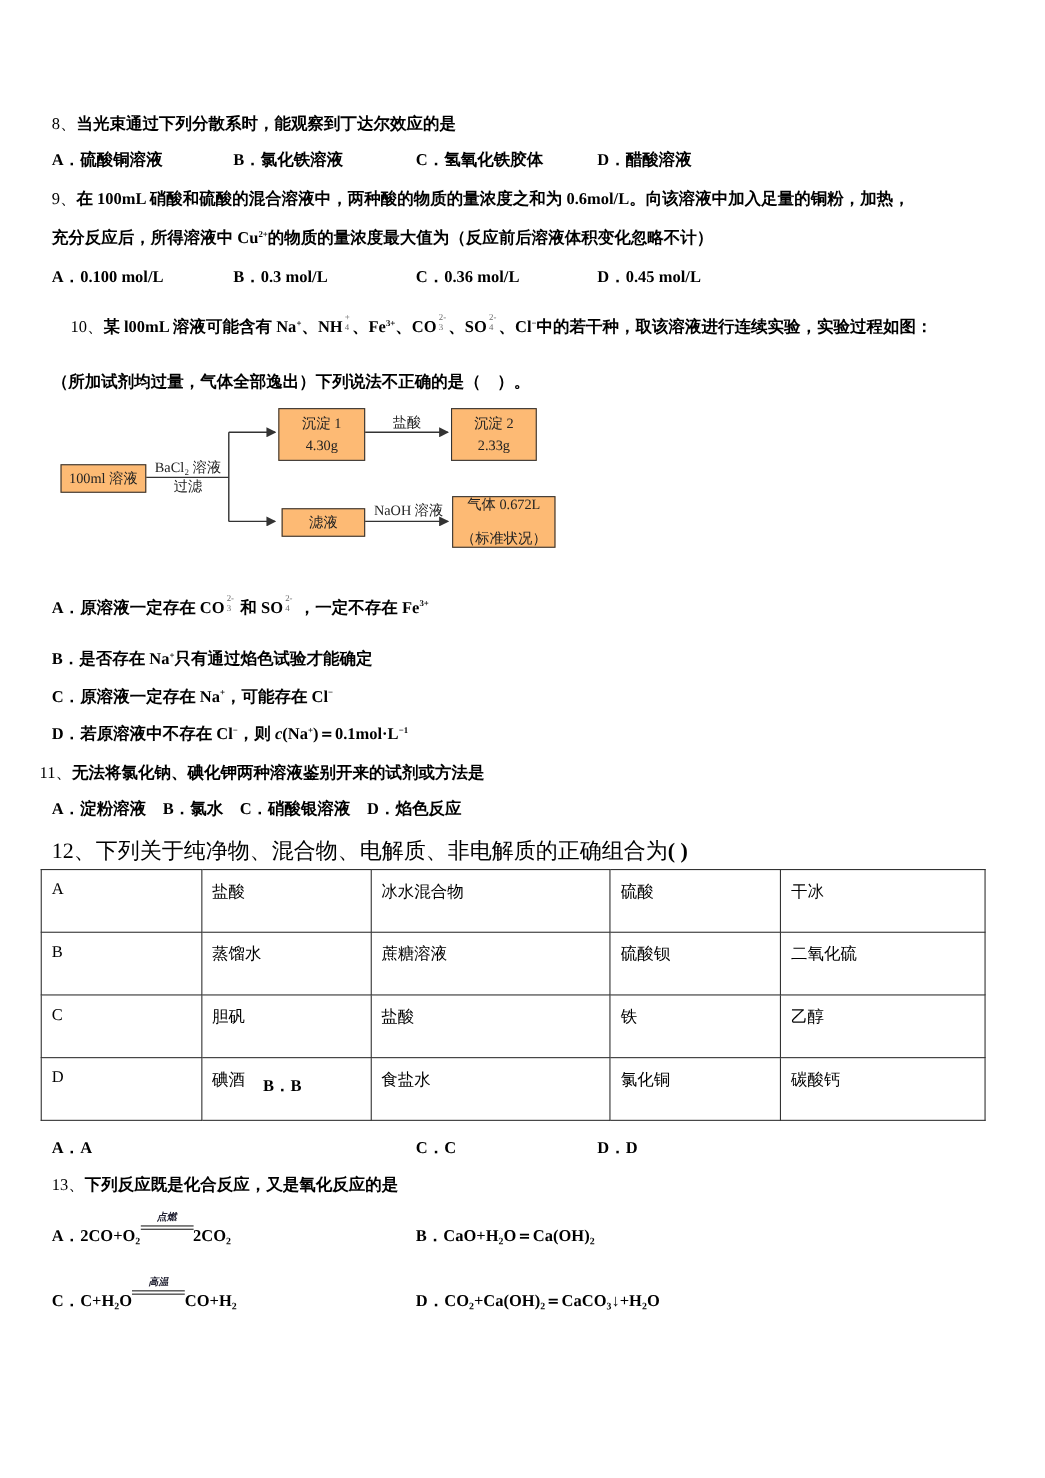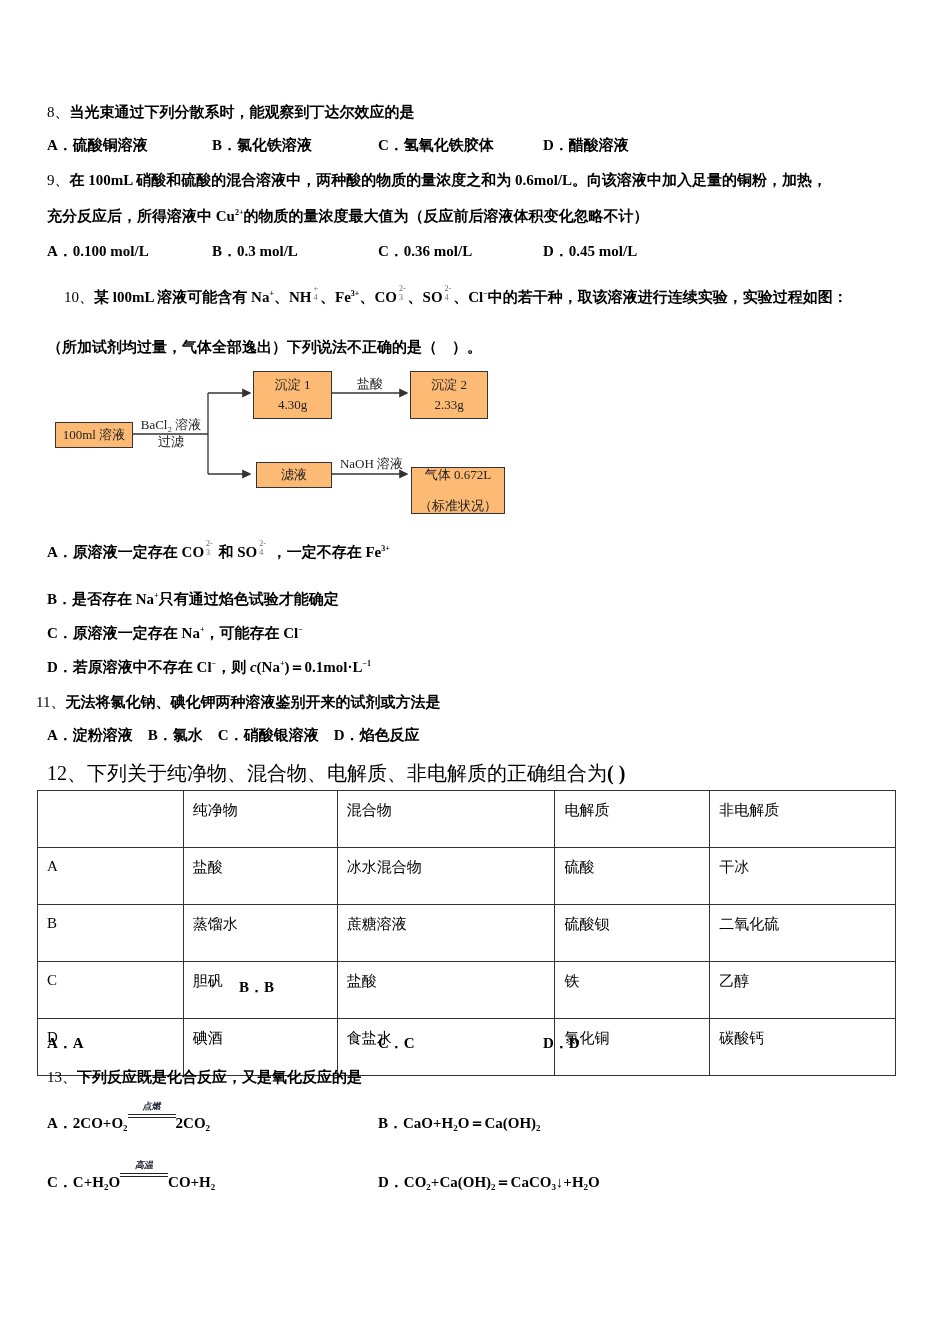--- a/index.html
+++ b/index.html
@@ -93,21 +93,21 @@
     </div>
   <div class="lbl" style="left:295px;top:10px;width:50px;"><span>盐酸</span></div>
   <div class="box" style="left:360px;top:6px;width:76px;height:46px;">
       <span>沉淀 2</span>
       <span>2.33g</span>
     </div>
   <div class="box" style="left:206px;top:97px;width:74px;height:24px;">
       <span>滤液</span>
     </div>
   <div class="lbl" style="left:284px;top:90px;width:75px;"><span>NaOH 溶液</span></div>
-  <div class="box" style="left:361px;top:102px;width:92px;height:45px;gap:11px;">
+  <div class="box" style="left:361px;top:86px;width:92px;height:45px;gap:11px;">
       <span>气体 0.672L</span>
       <span>（标准状况）</span>
     </div>
 </div>
 
 <div class="abs opt" style="left:47px;top:543px;">
   <span>A．</span><span>原溶液一定存在 CO</span><span class="stack">
       <span>2-</span>
       <span>3</span>
     </span><span> 和 SO</span><span class="stack">
@@ -141,27 +141,20 @@
 
 <table class="grid">
   <colgroup>
     <col style="width:146px">
       <col style="width:154px">
       <col style="width:218px">
       <col style="width:155px">
       <col style="width:186px">
   </colgroup>
   <tbody>
-      <tr>
-    <td></td>
-    <td>纯净物</td>
-    <td>混合物</td>
-    <td>电解质</td>
-    <td>非电解质</td>
-  </tr>
   <tr>
     <td>A</td>
         <td>盐酸</td>
         <td>冰水混合物</td>
         <td>硫酸</td>
         <td>干冰</td>
   </tr>
   <tr>
     <td>B</td>
         <td>蒸馏水</td>

